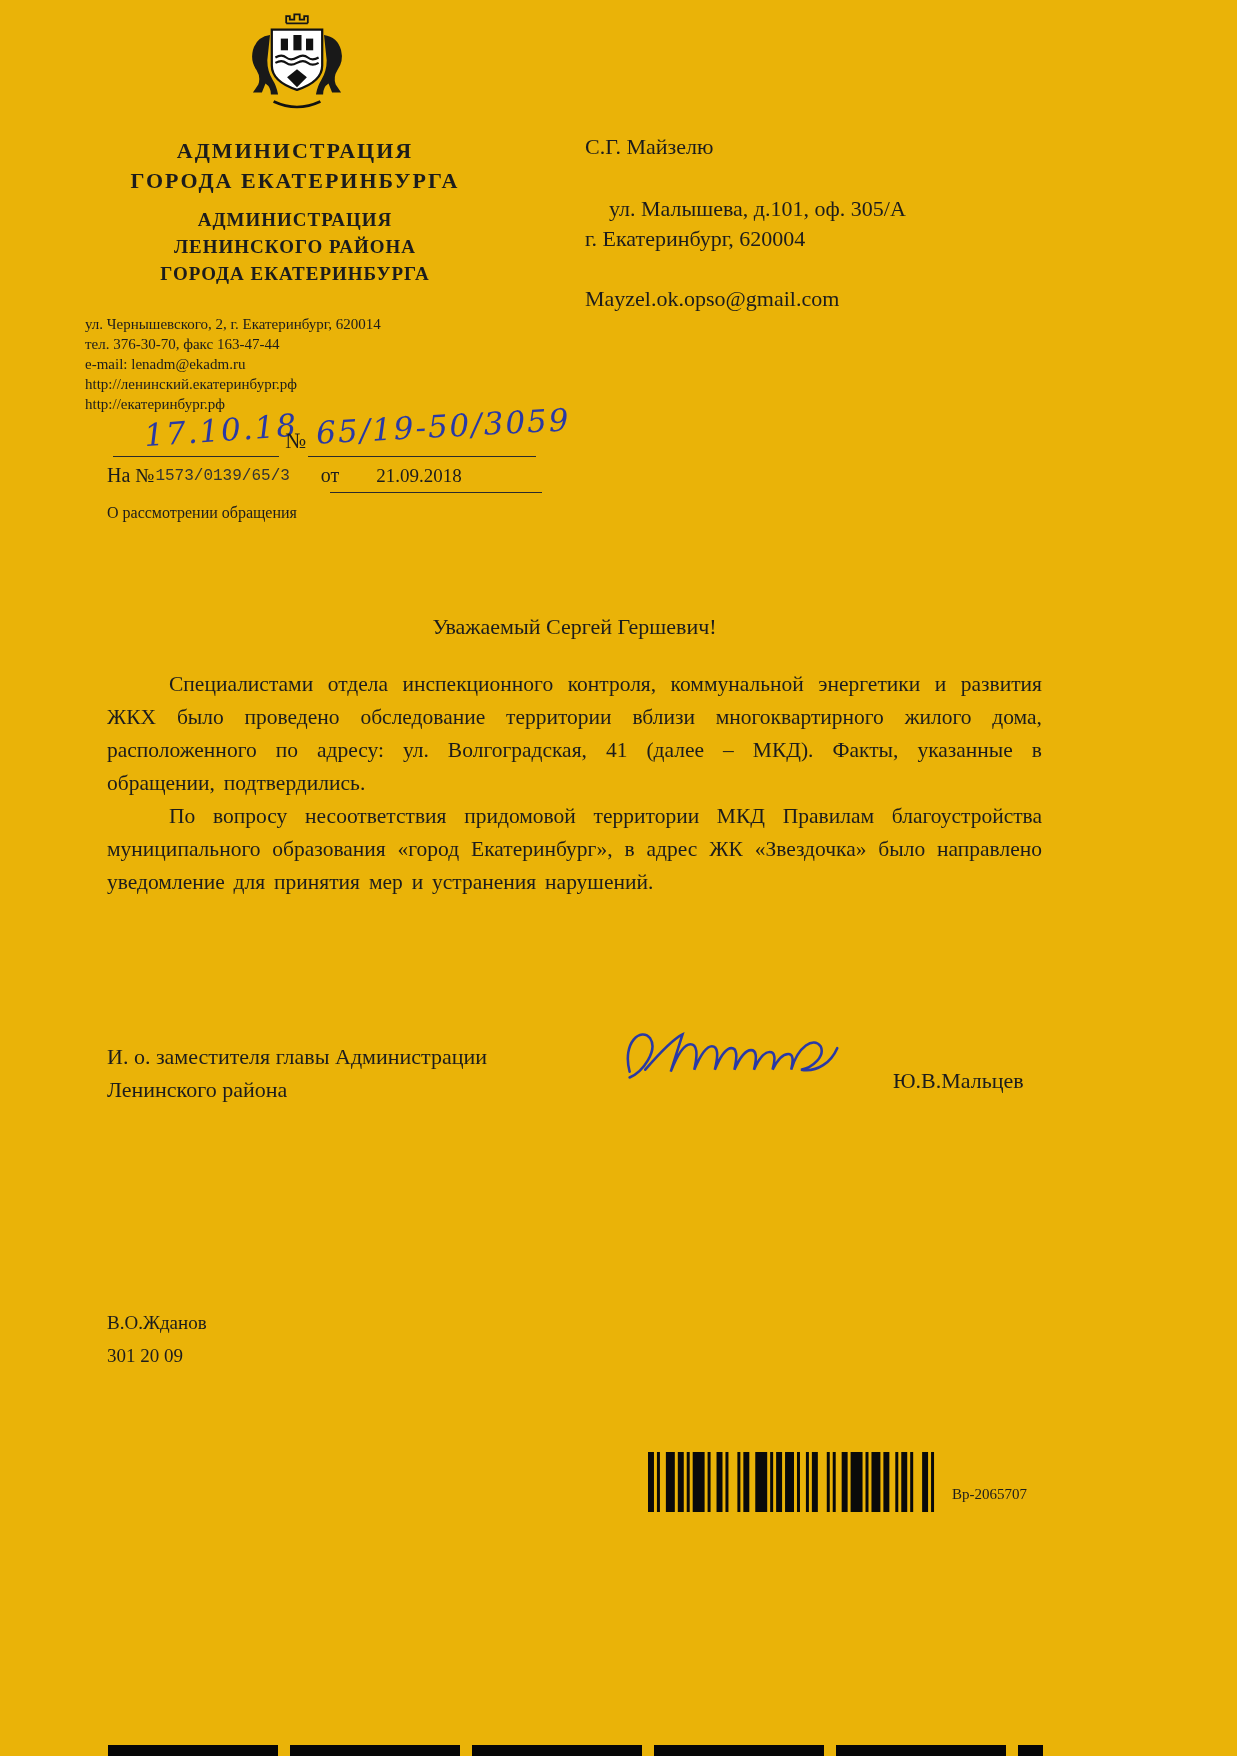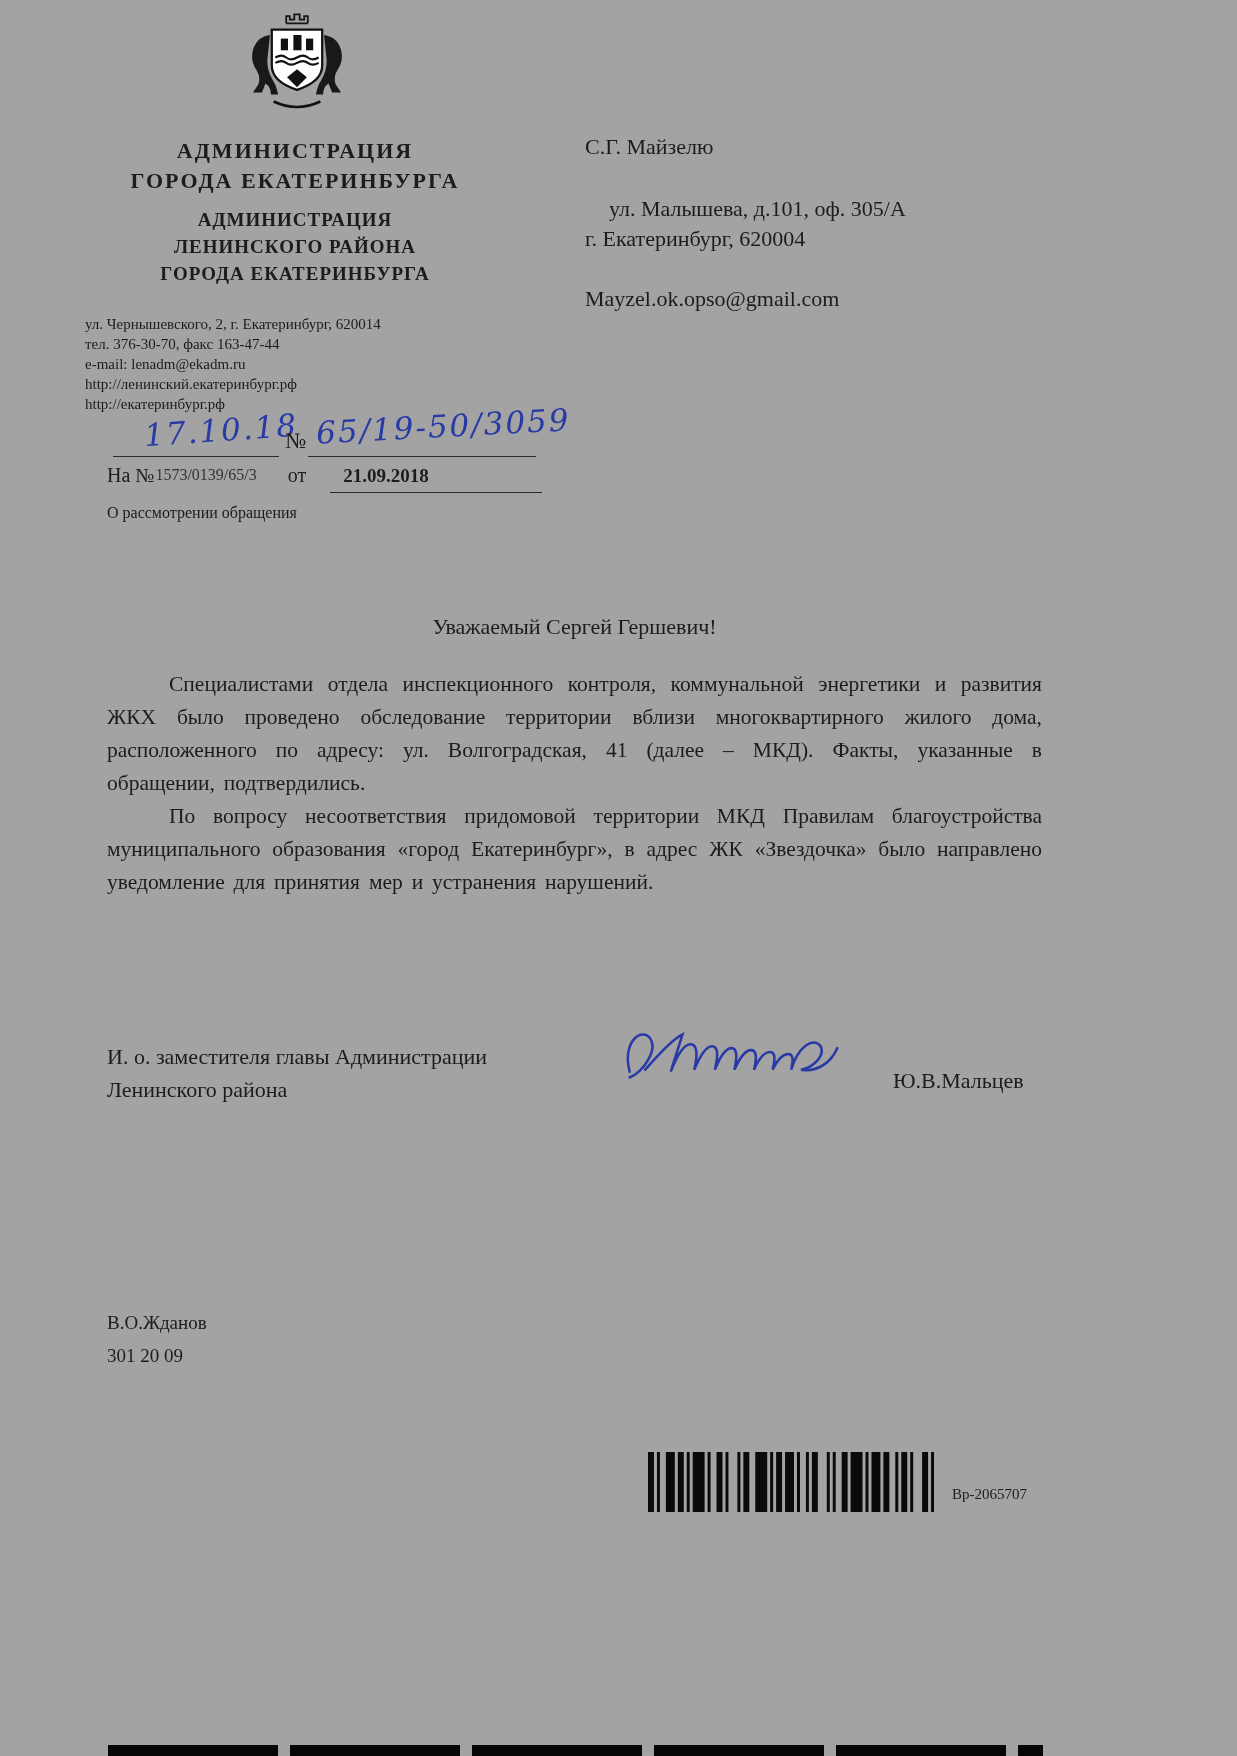--- a/index.html
+++ b/index.html
@@ -1,20 +1,20 @@
 <!DOCTYPE html>
 <html style="--ink-blue: #2939a6;"><head>
 <meta charset="utf-8">
 <style>
   html, body { margin: 0; padding: 0; background: #e9e9e9; }
   .page {
     position: relative;
     width: 1237px; height: 1756px;
     margin: 0 auto;
-    background: #a3a3a3;
+    background: #eab308;
     font-family: "Liberation Serif", serif;
     color: #1c1c1c;
     overflow: hidden;
   }
   :root { --ink-blue: #2939a6; }
 
   .crest { position: absolute; left: 234px; top: 10px; }
 
   .org1 {
     position: absolute; left: 85px; top: 136px; width: 420px;
@@ -44,23 +44,23 @@
   .hw-date   { left: 144px; top: 412px; font-size: 31px; transform: rotate(-4deg); }
   .hw-number { left: 316px; top: 408px; font-size: 31px; transform: rotate(-3deg); }
 
   .rule { position: absolute; height: 0; border-bottom: 1.6px solid #2b2b2b; }
   .rule-date   { left: 113px; top: 456px; width: 166px; }
   .rule-number { left: 308px; top: 456px; width: 228px; }
   .rule-reply  { left: 330px; top: 492px; width: 212px; }
 
   .no-sign   { position: absolute; left: 285px; top: 428px; font-size: 22px; }
   .reply-row { position: absolute; left: 107px; top: 464px; font-size: 20px; white-space: nowrap; }
-  .reply-row .reply-num  { font-size: 16px; vertical-align: 2px; margin-left: 1px; color: #333; }
+  .reply-row .reply-num  { font-size: 16px; vertical-align: 2px; margin-left: 1px; color: #333; font-family: Liberation Mono, monospace; }
   .reply-row .reply-ot   { margin-left: 26px; }
-  .reply-row .reply-date { margin-left: 32px; font-size: 19px; font-weight: bold; }
+  .reply-row .reply-date { margin-left: 32px; font-size: 19px; }
 
   .subject    { position: absolute; left: 107px; top: 504px; font-size: 16px; text-align: center; }
   .salutation { position: absolute; left: 107px; top: 614px; width: 935px; text-align: center; font-size: 22px; }
 
   .body-text {
     position: absolute; left: 107px; top: 668px; width: 935px;
     font-size: 21.5px; line-height: 33px; text-align: justify;
   }
   .body-text p { margin: 0; text-indent: 62px; word-spacing: 3.5px; }
 

